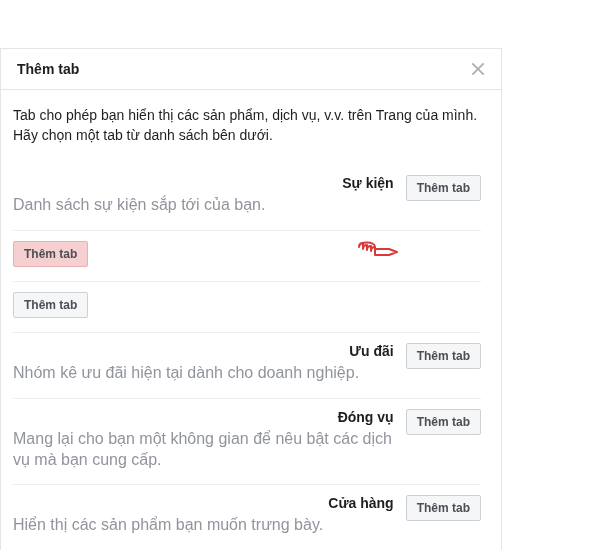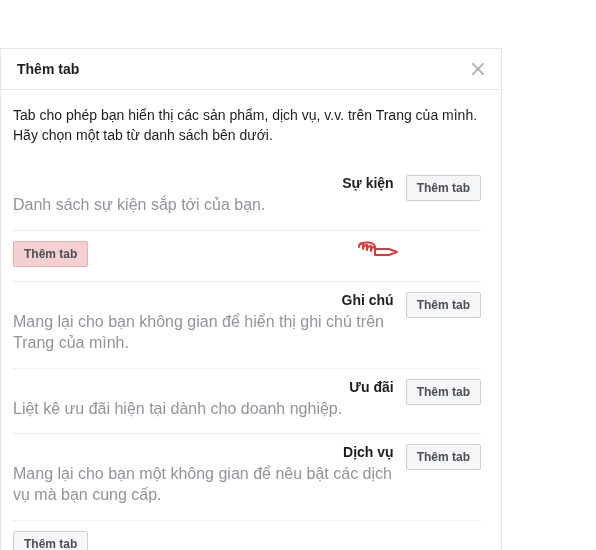--- a/index.html
+++ b/index.html
@@ -139,44 +139,44 @@
         <svg width="44" height="30" viewBox="0 0 44 30">
           <g fill="none" stroke="#d83a3a" stroke-width="2" stroke-linejoin="round" stroke-linecap="round">
             <path d="M4 10 C4 7 6 6 8 6 L8 12 C8 9 10 8 12 8 L12 13 C12 10 14 9 16 9 L16 14 C16 11 18 10 20 10 L20 18 L34 18 L42 15 L34 12 L20 12 L20 10 C20 4 4 4 4 10 Z" fill="#ffffff"></path>
           </g>
         </svg>
       </span>
       <button class="btn highlight">Thêm tab</button>
     </div>
 
     <div class="tab-row">
+      <button class="btn">Thêm tab</button>
+    </div>
+
+    <div class="tab-row">
       <div class="tab-text">
-        <div class="tab-title">Ghi chú</div>
-        <div class="tab-desc">Mang lại cho bạn không gian để hiển thị ghi chú trên Trang của mình.</div>
+        <div class="tab-title">Ưu đãi</div>
+        <div class="tab-desc">Nhóm kê ưu đãi hiện tại dành cho doanh nghiệp.</div>
       </div>
       <button class="btn">Thêm tab</button>
     </div>
 
     <div class="tab-row">
       <div class="tab-text">
-        <div class="tab-title">Ưu đãi</div>
-        <div class="tab-desc">Liệt kê ưu đãi hiện tại dành cho doanh nghiệp.</div>
+        <div class="tab-title">Đóng vụ</div>
+        <div class="tab-desc">Mang lại cho bạn một không gian để nêu bật các dịch vụ mà bạn cung cấp.</div>
       </div>
       <button class="btn">Thêm tab</button>
     </div>
 
     <div class="tab-row">
       <div class="tab-text">
-        <div class="tab-title">Dịch vụ</div>
-        <div class="tab-desc">Mang lại cho bạn một không gian để nêu bật các dịch vụ mà bạn cung cấp.</div>
+        <div class="tab-title">Cửa hàng</div>
+        <div class="tab-desc">Hiển thị các sản phẩm bạn muốn trưng bày.</div>
       </div>
-      <button class="btn">Thêm tab</button>
-    </div>
-
-    <div class="tab-row">
       <button class="btn">Thêm tab</button>
     </div>
 
   </div>
 
   <div class="modal-footer">
     <button class="btn">Đóng</button>
   </div>
 
 </div>

